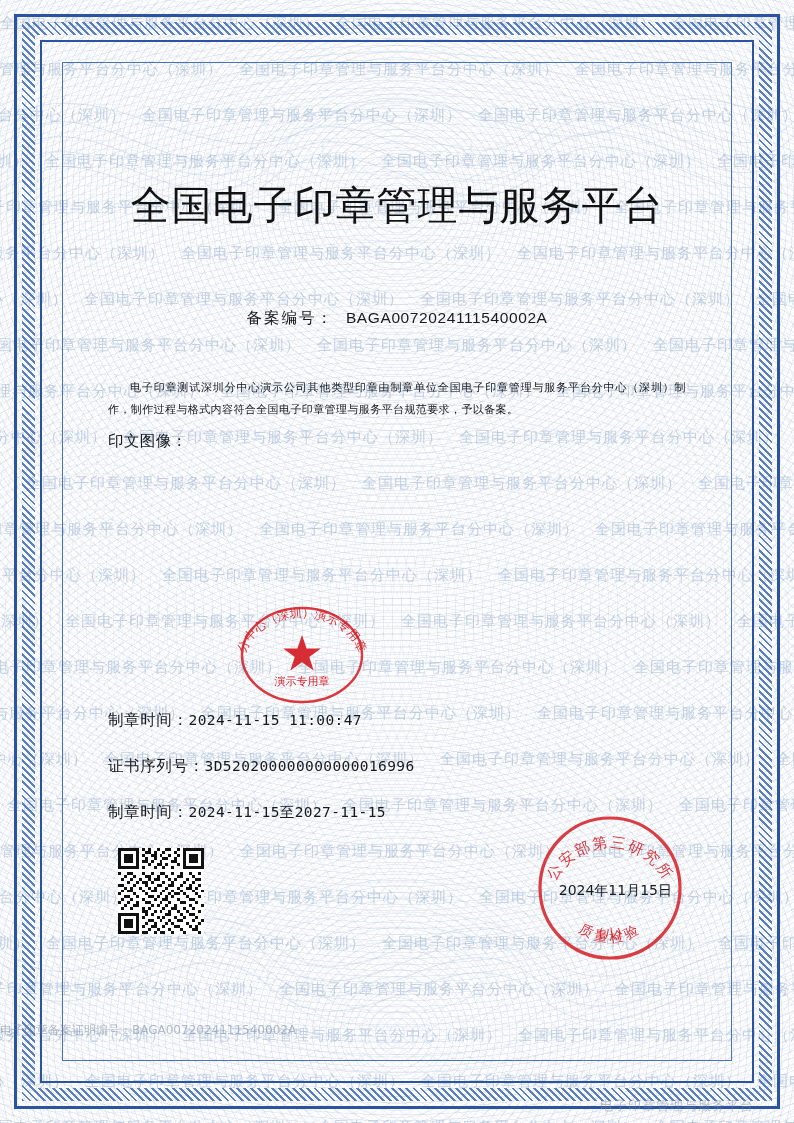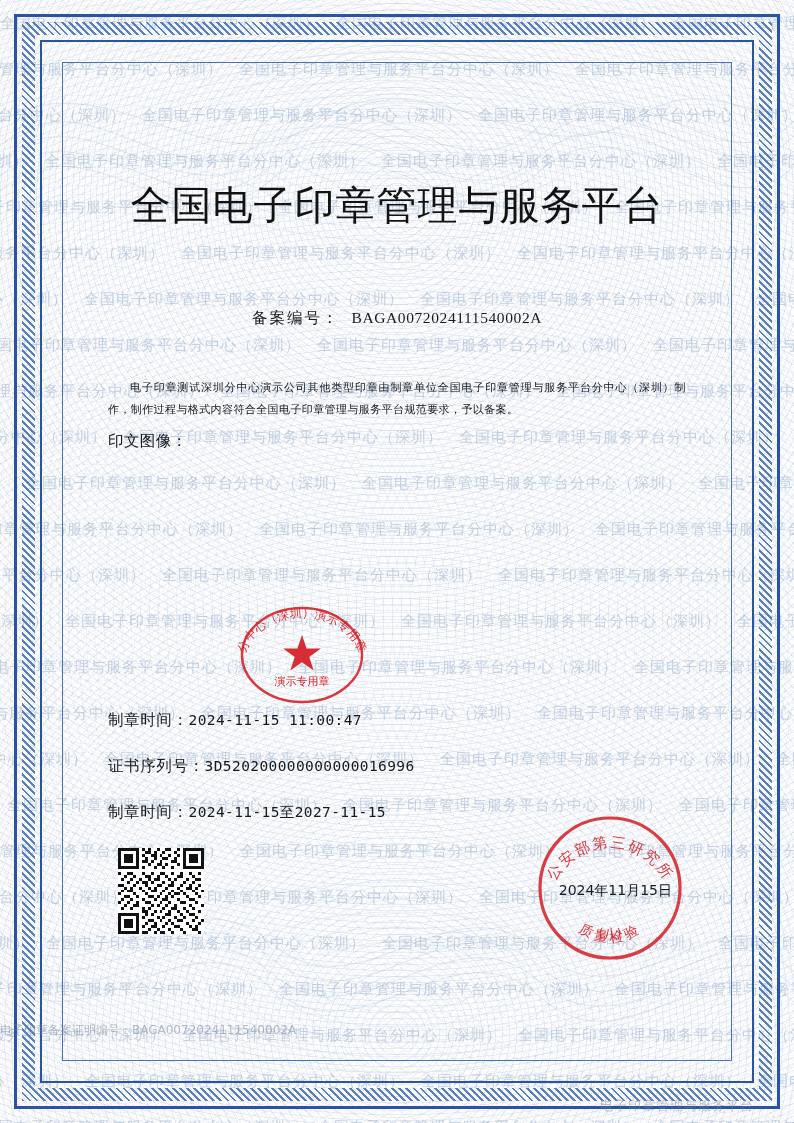--- a/index.html
+++ b/index.html
@@ -99,21 +99,21 @@
     font-size:38px;
     color:#121212;
     letter-spacing:2px;
     margin-top:26px;
   }
   .record-no{
     text-align:center;
     margin-top:78px;
     font-size:15.5px;
     color:#1a1a1a;
-    font-family:Liberation Serif, serif;
+    font-family:Liberation Sans, sans-serif;
     letter-spacing:.5px;
   }
   .record-no .label{letter-spacing:2px;}
   .record-no .value{margin-left:12px;letter-spacing:.6px;}
 
   .body-text{
     margin:48px 46px 0 46px;
     font-size:11px;
     line-height:2.0;
     color:#15181c;

